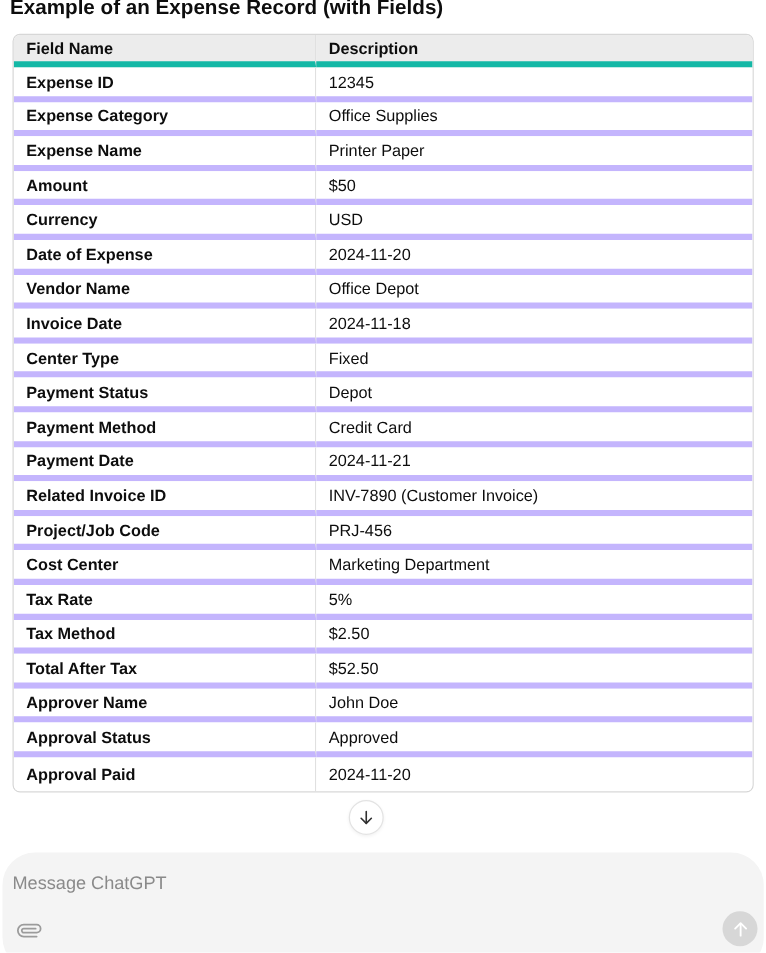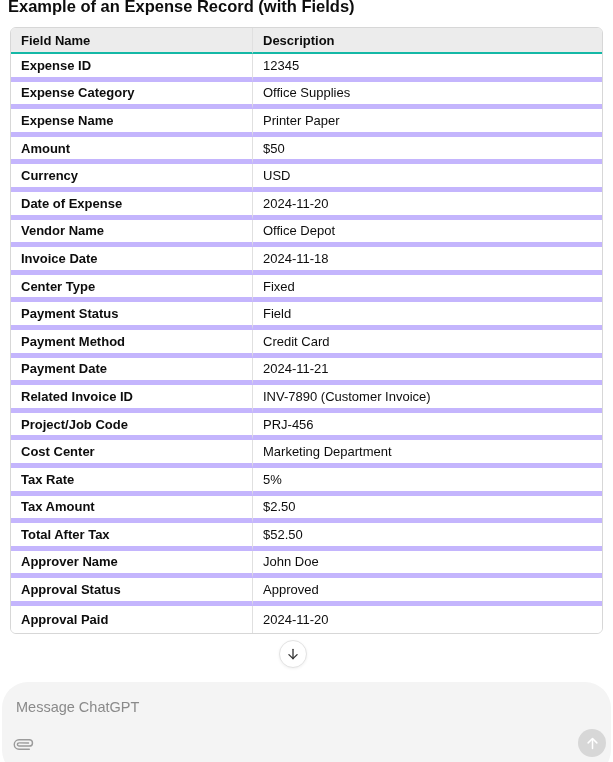--- a/index.html
+++ b/index.html
@@ -34,21 +34,21 @@
     border-spacing: 0;
     font-size: 13px;
     color: #0d0d0d;
   }
   table.expense-table th {
     background: #ececec;
     font-weight: 600;
     text-align: left;
     height: 26px;
     padding: 0 10px;
-    border-bottom: 2px solid #14b8a6;
+    border-bottom: 5px solid #14b8a6;
     vertical-align: middle;
   }
   table.expense-table th:first-child,
   table.expense-table td:first-child {
     width: 242px;
     border-right: 1px solid #e0e0e0;
   }
   table.expense-table td {
     height: 27.6px;
     padding: 0 10px;
@@ -75,21 +75,21 @@
   .composer {
     position: absolute;
     left: 2px; top: 682px;
     width: 609px; height: 94px;
     background: #f4f4f4;
     border-radius: 26px;
     z-index: 5;
   }
   .composer-input {
     position: absolute;
-    left: 14px; top: 17px;
+    left: 8px; top: 17px;
     right: 20px;
     font-size: 14.5px;
     color: #8a8a8a;
     cursor: text;
   }
   .attach-btn {
     position: absolute;
     left: 8px; top: 49px;
     width: 26px; height: 26px;
     display: flex; align-items: center; justify-content: center;
@@ -152,21 +152,21 @@
         <tr>
           <td class="field-name">Invoice Date</td>
           <td>2024-11-18</td>
         </tr>
         <tr>
           <td class="field-name">Center Type</td>
           <td>Fixed</td>
         </tr>
         <tr>
           <td class="field-name">Payment Status</td>
-          <td>Field</td>
+          <td>Depot</td>
         </tr>
         <tr>
           <td class="field-name">Payment Method</td>
           <td>Credit Card</td>
         </tr>
         <tr>
           <td class="field-name">Payment Date</td>
           <td>2024-11-21</td>
         </tr>
         <tr>
@@ -179,21 +179,21 @@
         </tr>
         <tr>
           <td class="field-name">Cost Center</td>
           <td>Marketing Department</td>
         </tr>
         <tr>
           <td class="field-name">Tax Rate</td>
           <td>5%</td>
         </tr>
         <tr>
-          <td class="field-name">Tax Amount</td>
+          <td class="field-name">Tax Method</td>
           <td>$2.50</td>
         </tr>
         <tr>
           <td class="field-name">Total After Tax</td>
           <td>$52.50</td>
         </tr>
         <tr>
           <td class="field-name">Approver Name</td>
           <td>John Doe</td>
         </tr>

